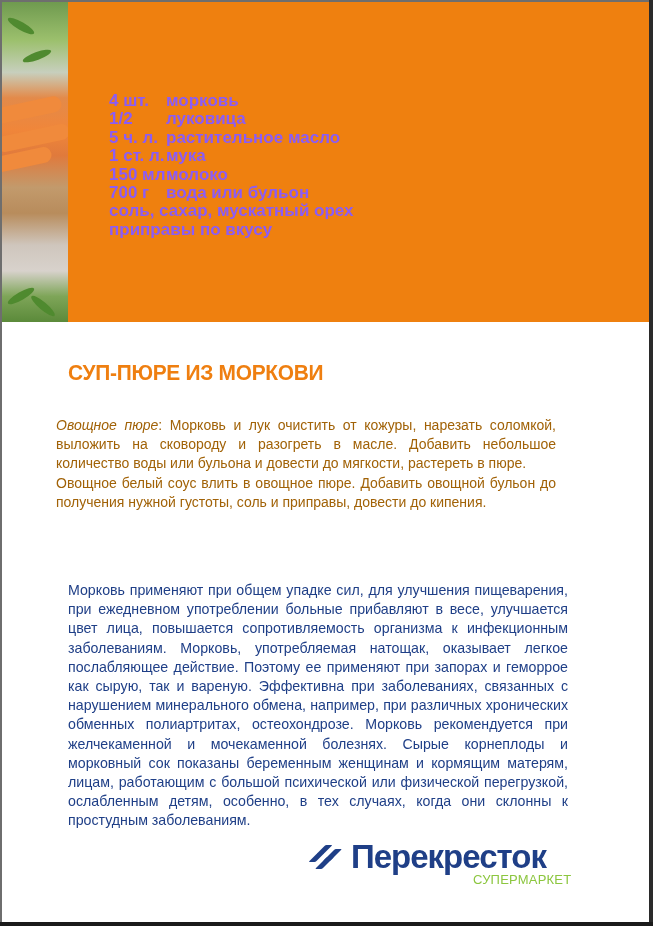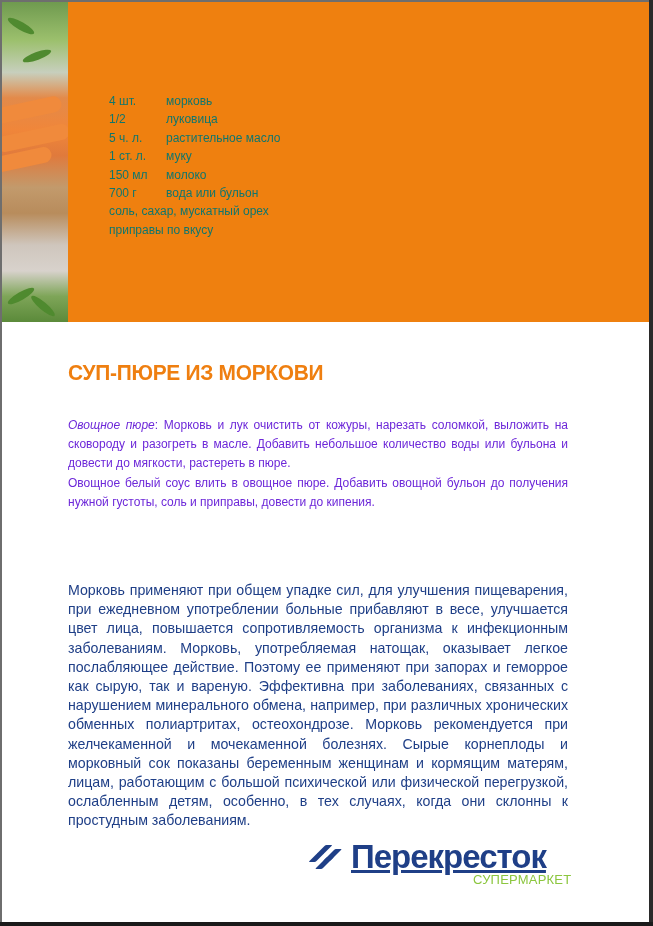--- a/index.html
+++ b/index.html
@@ -6,36 +6,36 @@
   body { width:653px; height:926px; background:#6e6e6e; position:relative; overflow:hidden; font-family:"Liberation Sans", sans-serif; }
   .page { position:absolute; left:2px; top:2px; width:647px; height:920px; background:#ffffff; overflow:hidden; }
   .shadow-r { position:absolute; right:0; top:0; width:4px; height:926px; background:#2a2a2a; }
   .shadow-b { position:absolute; left:0; bottom:0; width:653px; height:4px; background:#1a1a1a; }
   .header { position:absolute; left:0; top:0; width:647px; height:320px; }
   .photo { position:absolute; left:0; top:0; width:66px; height:320px; overflow:hidden;
     background:linear-gradient(180deg,#6f9a4f 0%,#9cc06d 12%,#c7cfbd 22%,#e38a4a 30%,#f0863a 40%,#e07a3c 48%,#c29a6c 58%,#b88c5c 66%,#cfc6bd 76%,#d8d2cc 84%,#7ea558 92%,#5b8a3a 100%); }
   .photo .carrot { position:absolute; height:16px; border-radius:8px; background:#f08a3c; transform:rotate(-12deg); }
   .photo .leaf { position:absolute; width:30px; height:8px; border-radius:50%; background:#4f8a2f; }
   .orange { position:absolute; left:66px; top:0; right:0; height:320px; background:#ef800f; }
-  .ingredients { position:absolute; left:107px; top:90px; color:#0f766e; font-weight:normal; font-size:12px; line-height:18.4px; }
+  .ingredients { position:absolute; left:107px; top:90px; color:#8b5cf6; font-weight:bold; font-size:17px; line-height:18.4px; }
   .ing-row { display:flex; white-space:nowrap; }
   .ing-qty { width:57px; display:inline-block; }
   .title { position:absolute; left:66px; top:358px; color:#ef7f10; font-weight:bold; font-size:22px; letter-spacing:-0.3px; transform:scaleX(0.95); transform-origin:left; }
-  .recipe { position:absolute; left:66px; top:414px; width:500px; color:#6d28d9; font-size:12px; line-height:19.2px; text-align:justify; }
+  .recipe { position:absolute; left:54px; top:414px; width:500px; color:#a16207; font-size:14px; line-height:19.2px; text-align:justify; }
   .recipe p { margin:0; }
   .recipe em { font-style:italic; }
   .info { position:absolute; left:66px; top:579px; width:500px; color:#1f3f87; font-size:14.2px; line-height:19.2px; text-align:justify; }
   .logo-zp { position:absolute; left:66px; top:840px; display:flex; align-items:center; }
   .zp-mark { width:43px; height:40px; position:relative; }
   .zp-text { margin-left:6px; color:#1f55a8; font-weight:bold; font-size:16px; line-height:18px; letter-spacing:-0.5px; transform:scaleX(0.82); transform-origin:left; }
   .logo-p { position:absolute; left:305px; top:838px; }
   .p-row { display:flex; align-items:center; }
   .p-mark { width:36px; height:24px; position:relative; }
   .p-mark span { position:absolute; width:7px; height:20px; background:#1f3f87; transform:skewX(-45deg) rotate(0deg); border-radius:1px; }
-  .p-name { color:#1f3f87; font-weight:bold; font-size:33px; letter-spacing:-1px; margin-left:8px; line-height:34px;text-decoration:underline; }
+  .p-name { color:#1f3f87; font-weight:bold; font-size:33px; letter-spacing:-1px; margin-left:8px; line-height:34px; }
   .p-sub { color:#8cc63f; font-size:13px; margin-left:166px; margin-top:-2px; letter-spacing:0.2px; }
 </style>
 </head>
 <body>
 
 <div class="page">
   <div class="header">
     <div class="photo">
       <div class="leaf" style="left:4px;top:20px;transform:rotate(30deg)"></div>
       <div class="leaf" style="left:20px;top:50px;transform:rotate(-20deg)"></div>
@@ -54,21 +54,21 @@
       <div class="ing-row">
           <span class="ing-qty">1/2</span>
           <span>луковица</span>
         </div>
       <div class="ing-row">
           <span class="ing-qty">5 ч. л.</span>
           <span>растительное масло</span>
         </div>
       <div class="ing-row">
           <span class="ing-qty">1 ст. л.</span>
-          <span>муку</span>
+          <span>мука</span>
         </div>
       <div class="ing-row">
           <span class="ing-qty">150 мл</span>
           <span>молоко</span>
         </div>
       <div class="ing-row">
           <span class="ing-qty">700 г</span>
           <span>вода или бульон</span>
         </div>
       <div class="ing-row">соль, сахар, мускатный орех</div>

